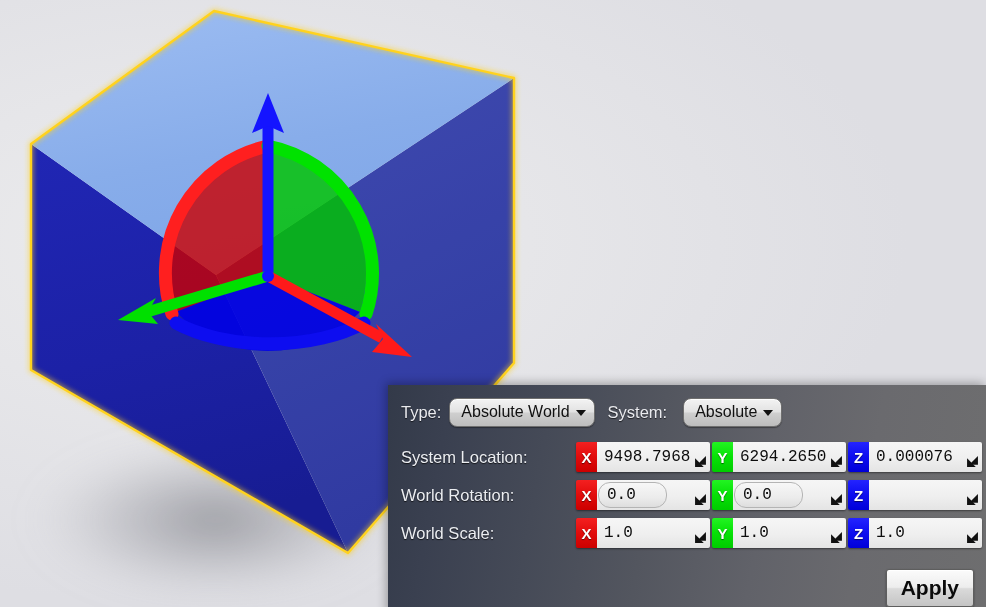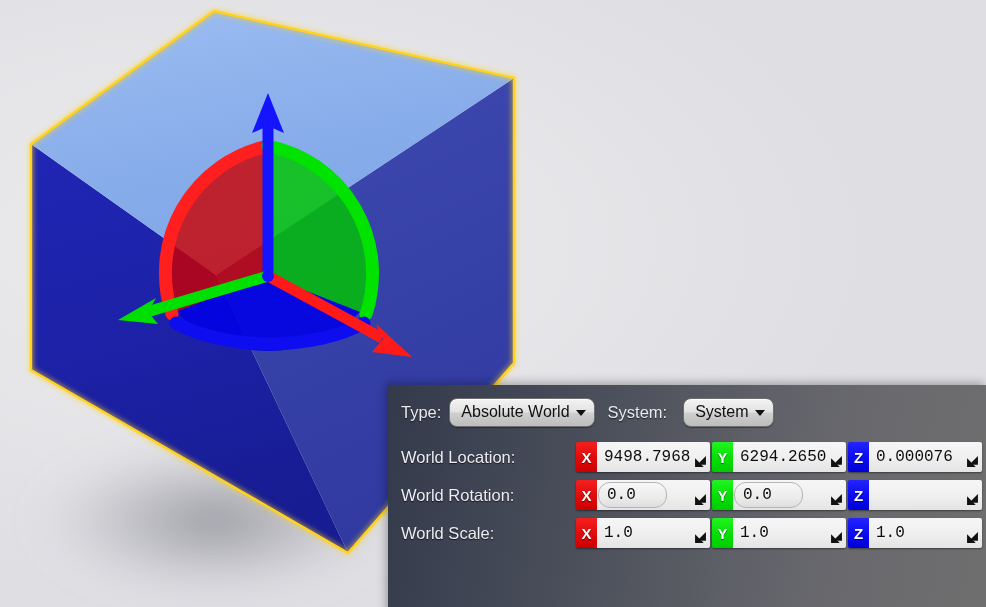--- a/index.html
+++ b/index.html
@@ -277,27 +277,27 @@
   <div id="transform-panel">
 
     <div id="header-row" class="panel-row">
       <span class="panel-label" id="type-label">Type:</span>
       <span class="dropdown">
         <span>Absolute World</span>
         <span class="caret"></span>
       </span>
       <span class="panel-label" id="system-label">System:</span>
       <span class="dropdown">
-        <span>System</span>
+        <span>Absolute</span>
         <span class="caret"></span>
       </span>
     </div>
 
     <div id="loc-row" class="panel-row">
-      <span class="row-label">World Location:</span>
+      <span class="row-label">System Location:</span>
 
       <span class="axis-field">
         <span class="axis-chip x">X</span>
         <span class="field-body">
           <span class="field-text">9498.7968</span>
           <svg class="grip" viewBox="0 0 12 12">
             <polygon points="11,1 11,9 3,9" fill="#111"></polygon>
             <polygon points="1,11 9,11 1,3" fill="#111"></polygon>
           </svg>
         </span>
@@ -392,14 +392,15 @@
         <span class="field-body">
           <span class="field-text">1.0</span>
           <svg class="grip" viewBox="0 0 12 12">
             <polygon points="11,1 11,9 3,9" fill="#111"></polygon>
             <polygon points="1,11 9,11 1,3" fill="#111"></polygon>
           </svg>
         </span>
       </span>
     </div>
 
+    <button id="apply-button">Apply</button>
   </div>
 </div>
 
 </body></html>

